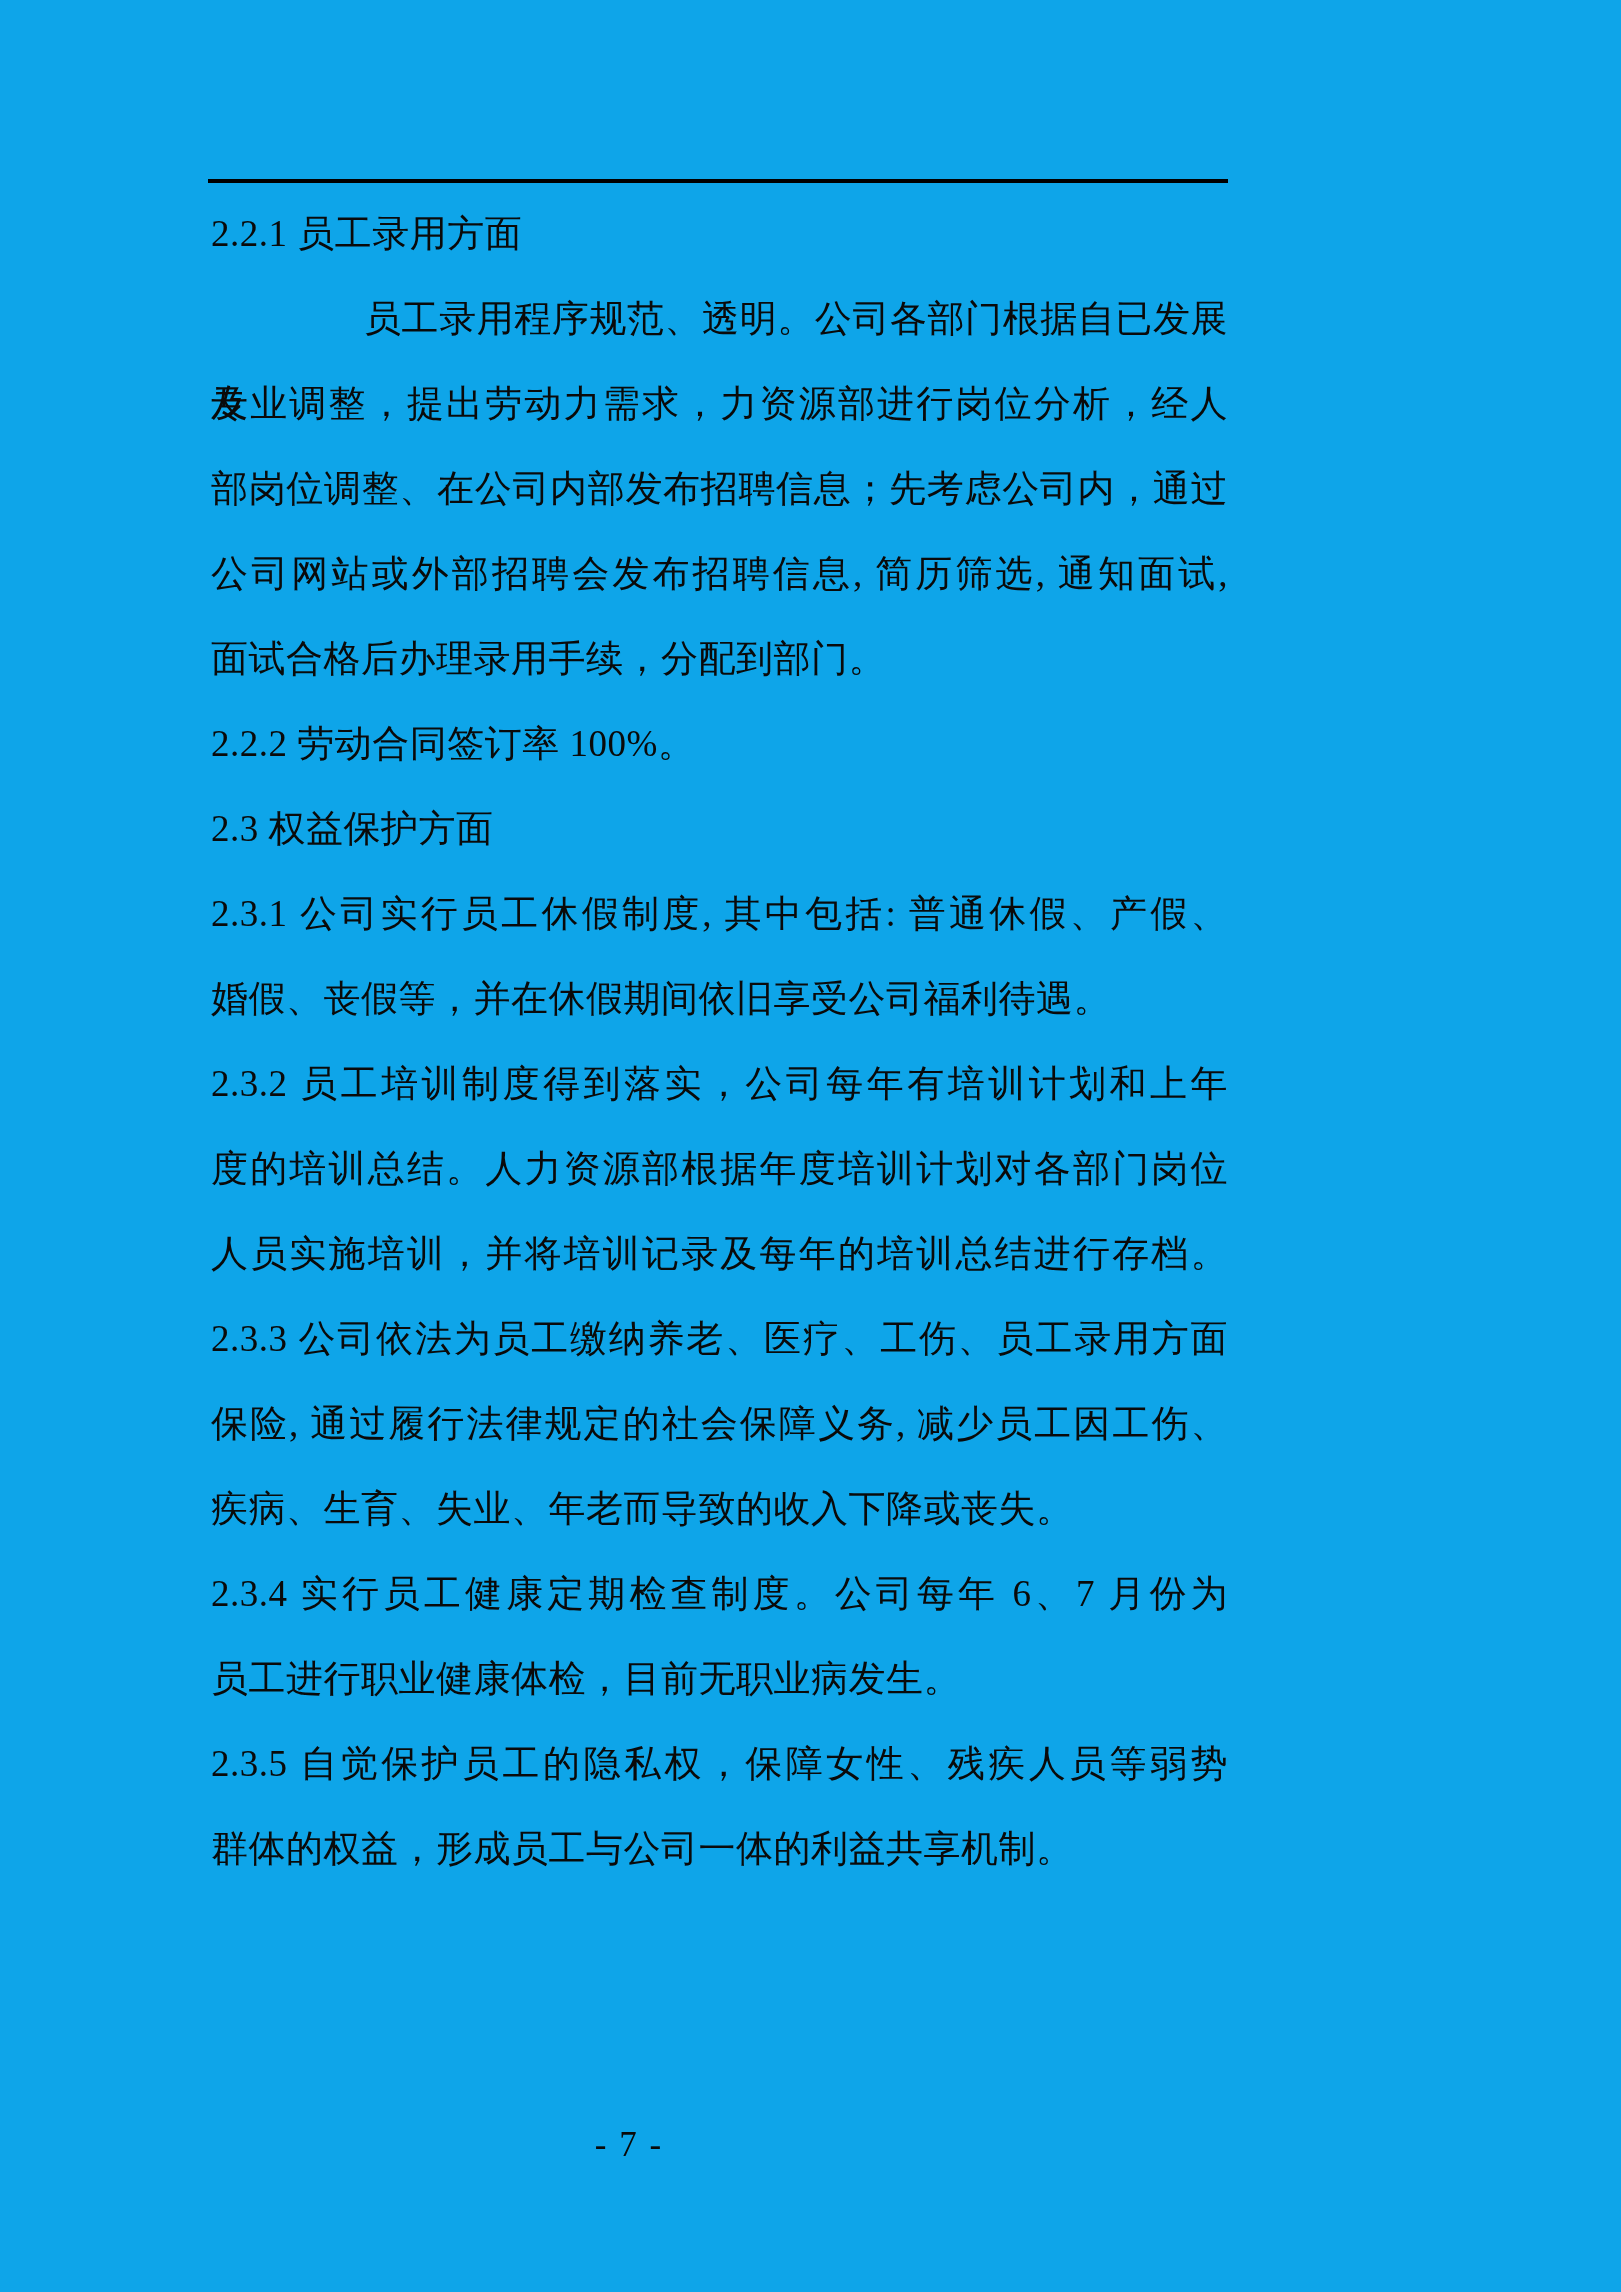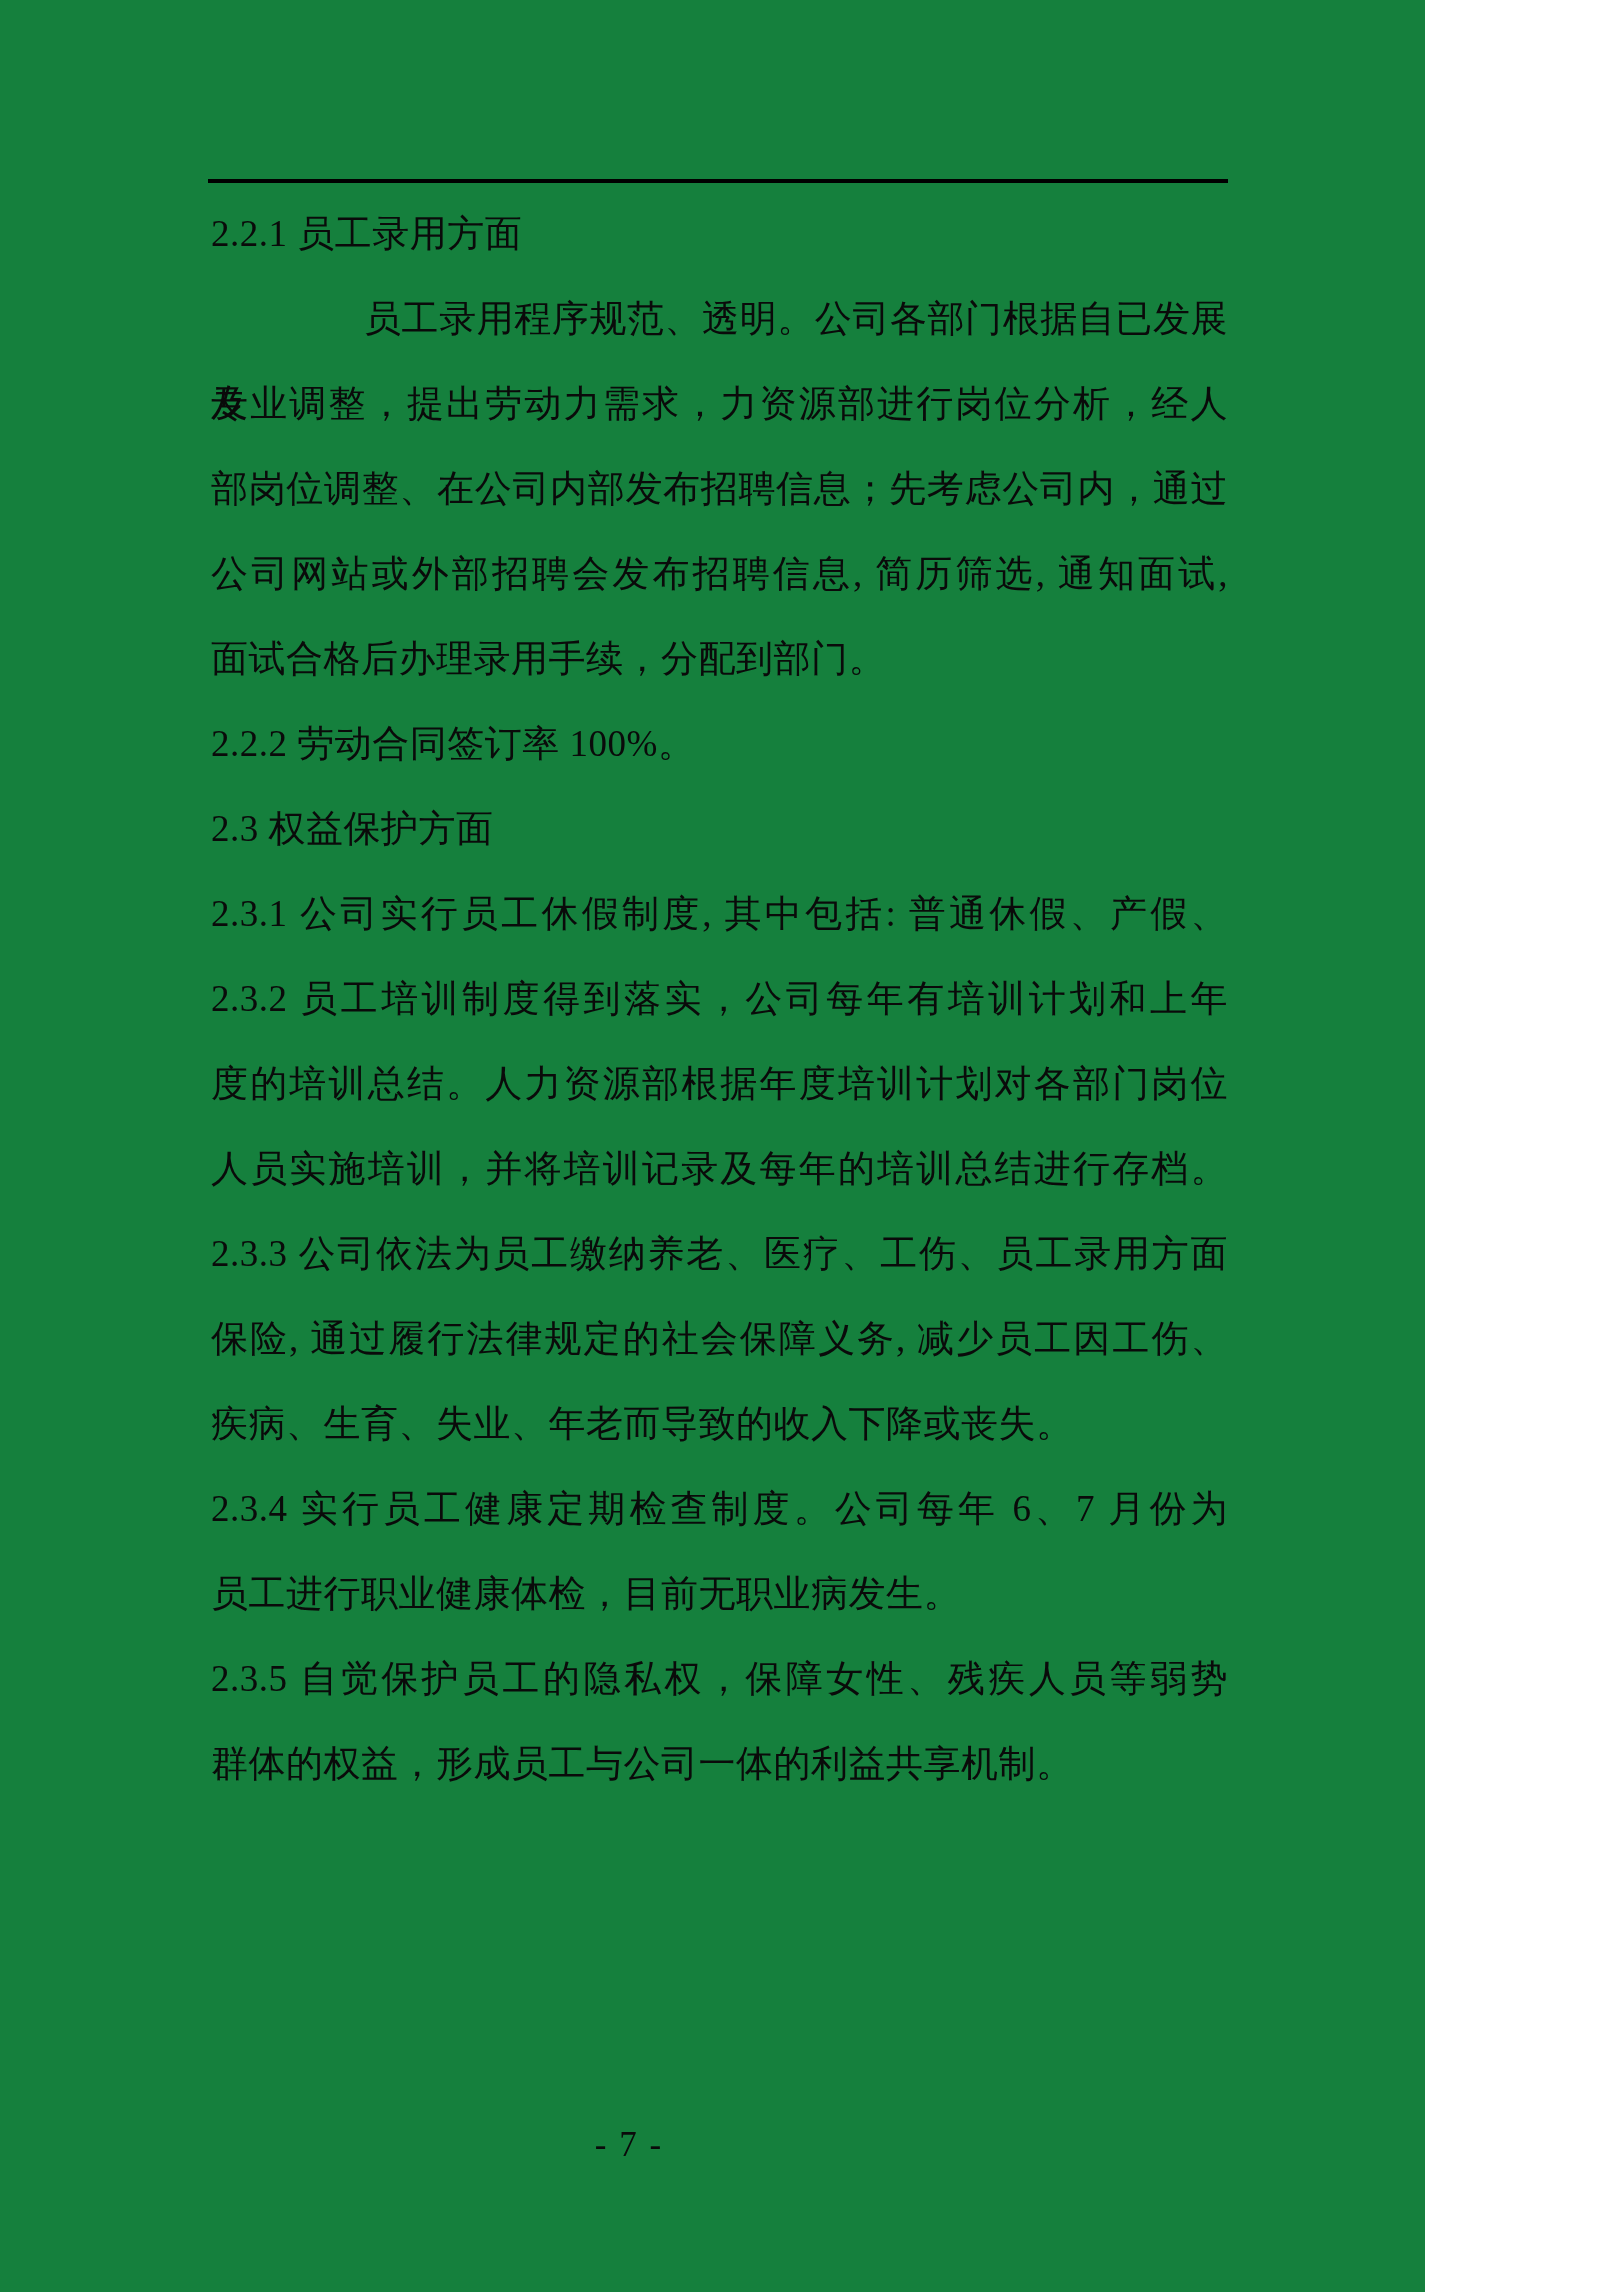--- a/index.html
+++ b/index.html
@@ -2,23 +2,23 @@
 <html><head>
 <meta charset="utf-8">
 <style>
   html, body {
     margin: 0;
     padding: 0;
     background: #ffffff;
   }
   .page {
     position: relative;
-    width: 1425px;
+    width: 1621px;
     height: 2293px;
-    background: #15803d;
+    background: #0ea5e9;
     overflow: hidden;
     font-family: "Liberation Serif", "DejaVu Serif", serif;
     color: #0a0a0a;
   }
   .header-rule {
     position: absolute;
     left: 208px;
     top: 179px;
     width: 1020px;
     height: 3.9px;
@@ -63,20 +63,21 @@
   <div class="content" id="content">
       <div class="line">2.2.1 员工录用方面</div>
       <div class="line fill" style="text-indent: 153px;">员工录用程序规范、透明。公司各部门根据自已发展及</div>
       <div class="line fill">专业调整，提出劳动力需求，力资源部进行岗位分析，经人</div>
       <div class="line fill">部岗位调整、在公司内部发布招聘信息；先考虑公司内，通过</div>
       <div class="line fill">公司网站或外部招聘会发布招聘信息, 简历筛选, 通知面试,</div>
       <div class="line">面试合格后办理录用手续，分配到部门。</div>
       <div class="line">2.2.2 劳动合同签订率 100%。</div>
       <div class="line">2.3 权益保护方面</div>
       <div class="line fill">2.3.1 公司实行员工休假制度, 其中包括: 普通休假、产假、</div>
+      <div class="line">婚假、丧假等，并在休假期间依旧享受公司福利待遇。</div>
       <div class="line fill">2.3.2 员工培训制度得到落实，公司每年有培训计划和上年</div>
       <div class="line fill">度的培训总结。人力资源部根据年度培训计划对各部门岗位</div>
       <div class="line fill">人员实施培训，并将培训记录及每年的培训总结进行存档。</div>
       <div class="line fill">2.3.3 公司依法为员工缴纳养老、医疗、工伤、员工录用方面</div>
       <div class="line fill">保险, 通过履行法律规定的社会保障义务, 减少员工因工伤、</div>
       <div class="line">疾病、生育、失业、年老而导致的收入下降或丧失。</div>
       <div class="line fill">2.3.4 实行员工健康定期检查制度。公司每年 6、7 月份为</div>
       <div class="line">员工进行职业健康体检，目前无职业病发生。</div>
       <div class="line fill">2.3.5 自觉保护员工的隐私权，保障女性、残疾人员等弱势</div>
       <div class="line">群体的权益，形成员工与公司一体的利益共享机制。</div>

